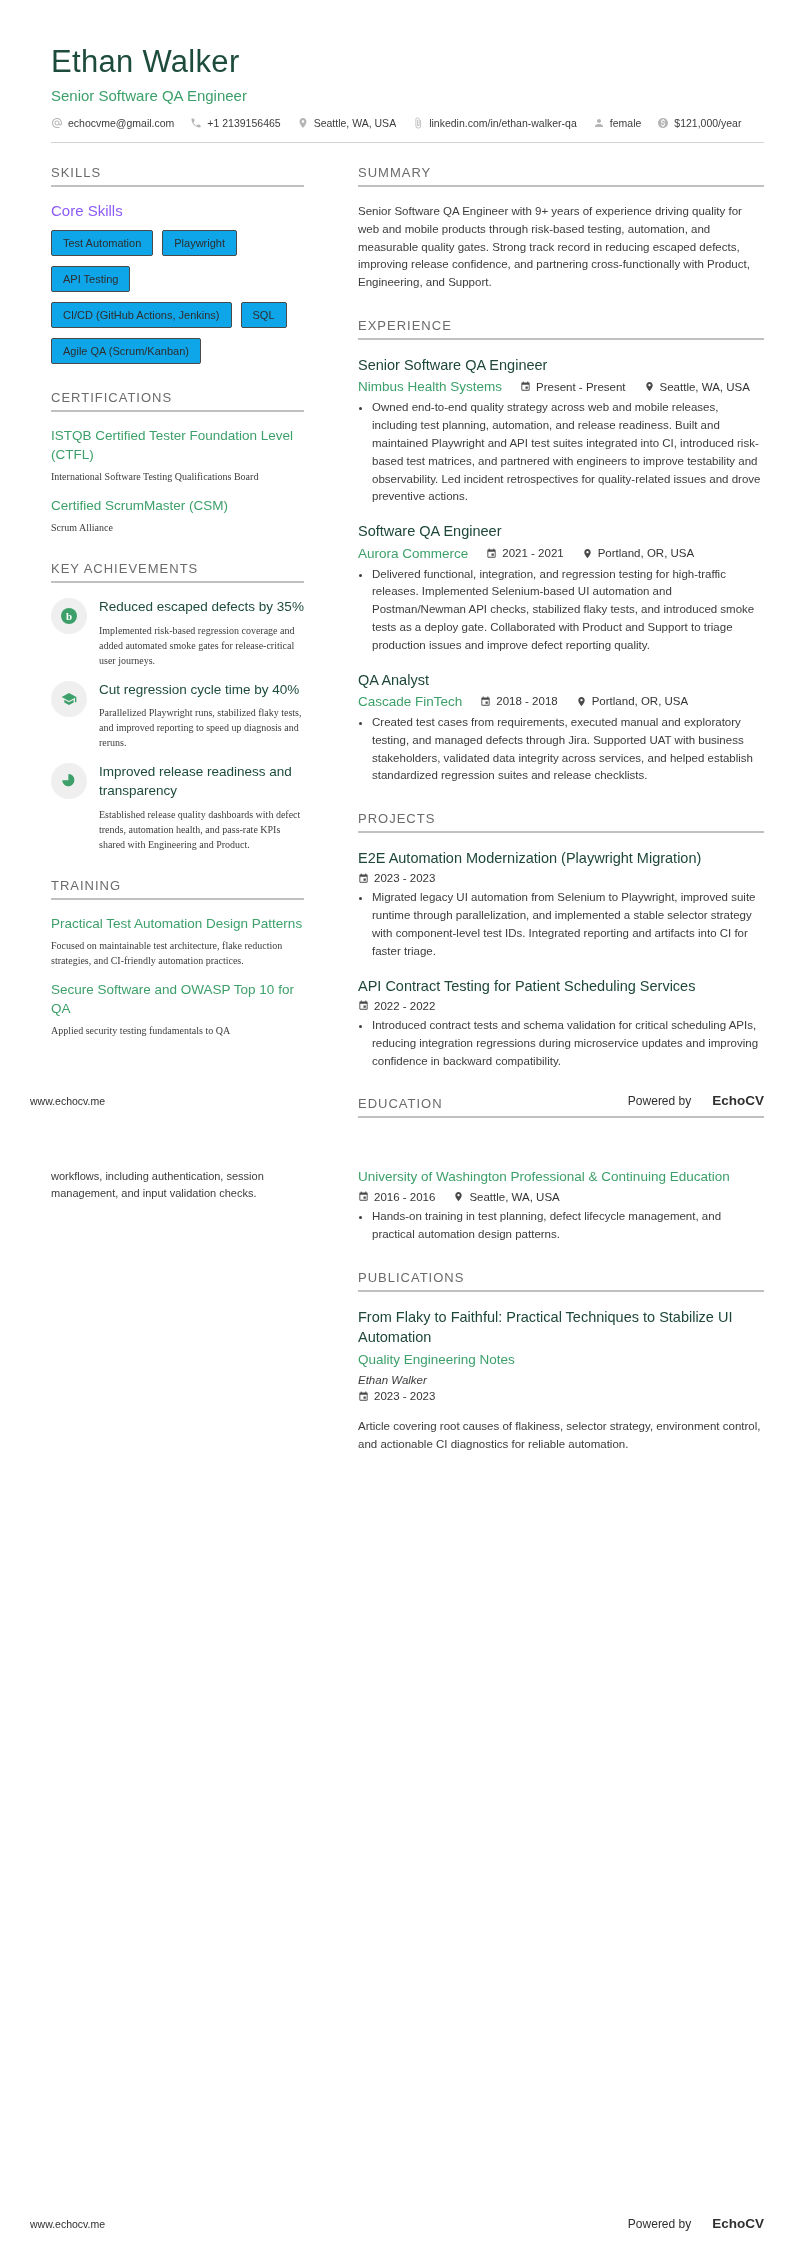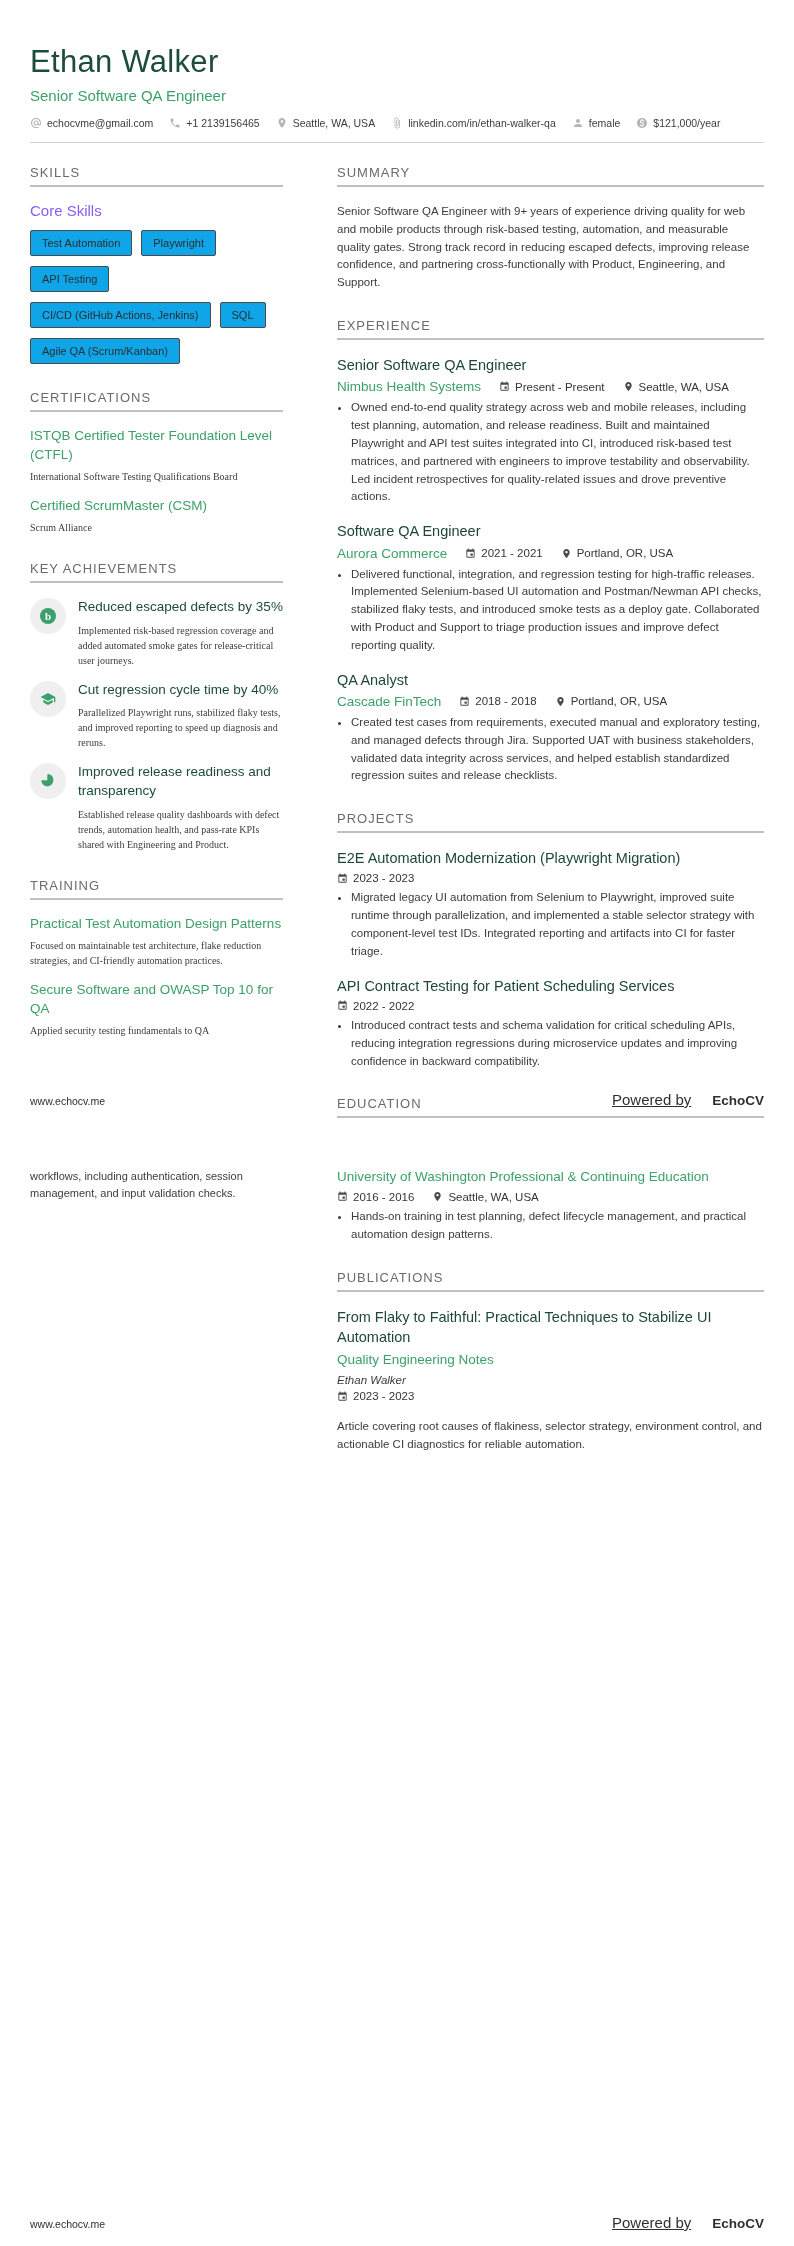--- a/index.html
+++ b/index.html
@@ -2,21 +2,21 @@
 <html><head>
 <meta charset="utf-8">
 <style>
   * { box-sizing: border-box; margin: 0; padding: 0; }
   body {
     width: 794px;
     background: #ffffff;
     font-family: "Liberation Sans", sans-serif;
     color: #3c3c3c;
   }
-  .page { position: relative; width: 794px; height: 1123px; background: #fff; overflow: hidden; }
+  .page { position: relative; width: 794px; height: 1123px; background: #fff; overflow: hidden; padding-left: 21px; }
 
   
   .header { padding: 44px 30px 0 30px; }
   .name { font-size: 31px; font-weight: 500; color: #1d4b3c; letter-spacing: .3px; }
   .job-title { font-size: 15px; font-weight: 500; color: #3da06a; margin-top: 7px; }
   .contact-row { display: flex; flex-wrap: wrap; gap: 12px 16px; margin-top: 13px; align-items: center; }
   .contact-item { display: inline-flex; align-items: center; gap: 5px; font-size: 10.5px; color: #3c3c3c; }
   .cicon { width: 12px; height: 12px; flex: none; display: inline-flex; align-items: center; justify-content: center; }
   .cicon svg { width: 12px; height: 12px; fill: #b5b5b5; }
   .head-divider { border-bottom: 1px solid #d2d2d2; margin-top: 13px; }
@@ -70,21 +70,21 @@
   ul.bullets { margin: 2px 0 0 14px; }
   ul.bullets li { font-size: 11.5px; color: #3c3c3c; line-height: 1.55; }
   .authors { font-size: 11.5px; font-style: italic; color: #3c3c3c; margin-bottom: 4px; }
 
   
   .page-footer {
     position: absolute; left: 30px; right: 30px; bottom: 14px;
     display: flex; justify-content: space-between; align-items: baseline;
   }
   .footer-site { font-size: 10.5px; color: #2f2f2f; }
-  .footer-powered { font-size: 15px; color: #2f2f2f; text-decoration: underline; }
+  .footer-powered { font-size: 12px; color: #2f2f2f; }
   .footer-brand { font-size: 13.5px; font-weight: 600; color: #2f2f2f; margin-left: 21px; }
 
   .page2-left-cont { font-size: 11px; color: #3c3c3c; line-height: 1.5; }
   .mt0 { margin-top: 0; }
 </style>
 </head>
 <body>
 
 <div class="page">
 

